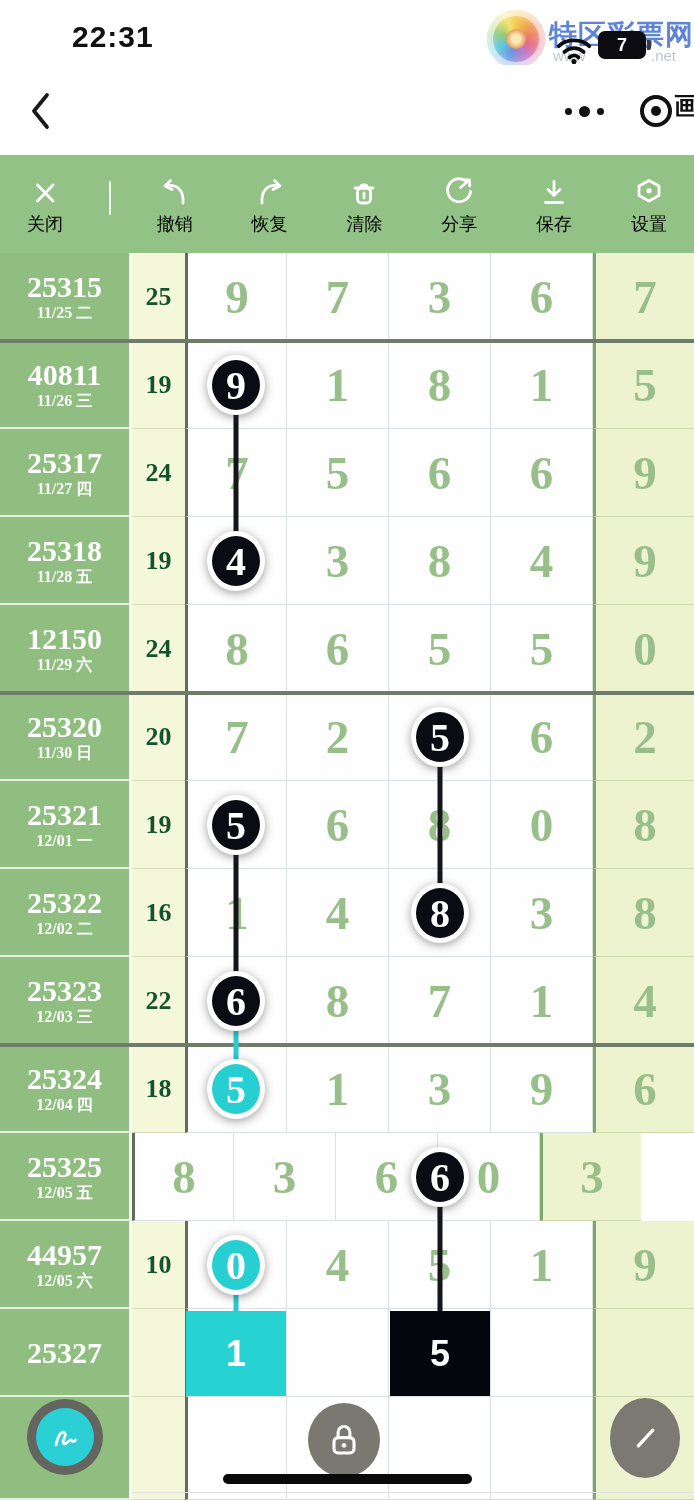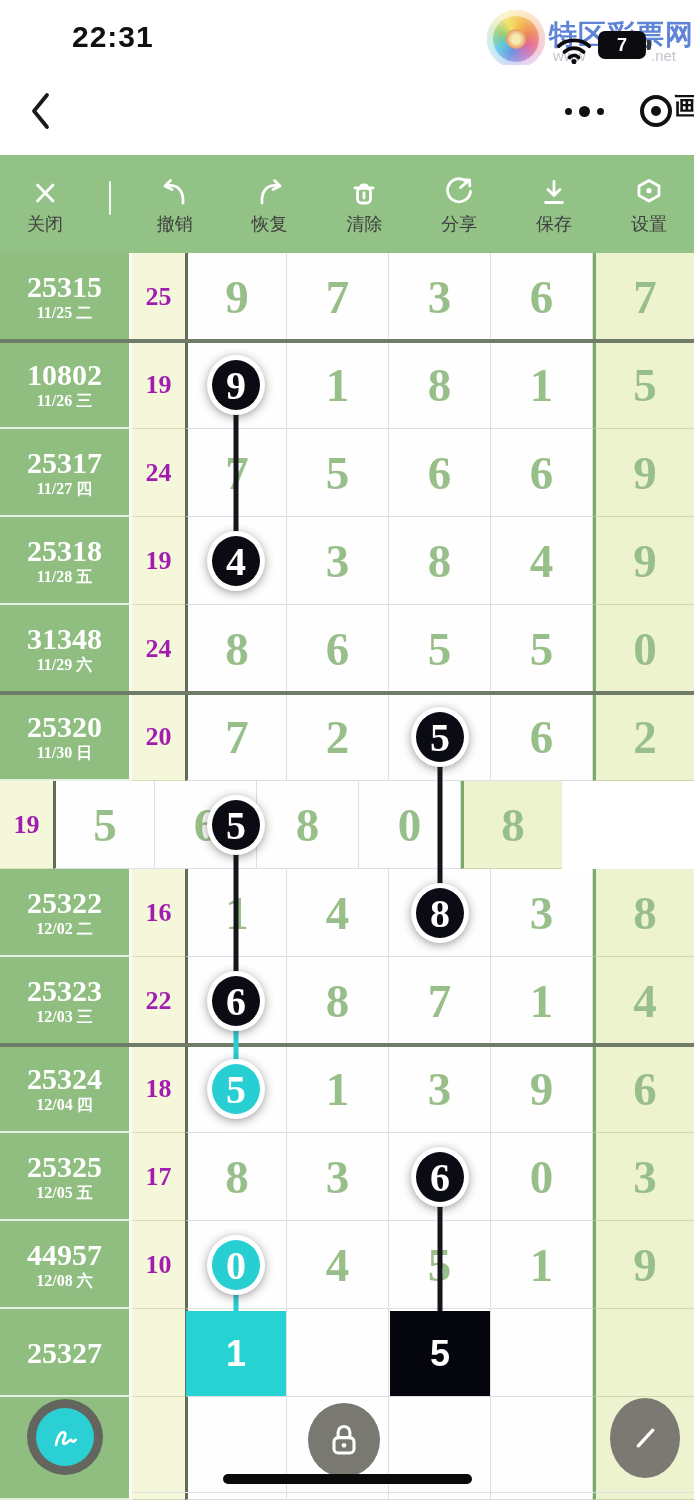--- a/index.html
+++ b/index.html
@@ -32,31 +32,31 @@
   .dots i { display:block; background:#111; border-radius:50%; }
   .dots i:nth-child(1){ width:7px; height:7px; } .dots i:nth-child(2){ width:11px; height:11px; } .dots i:nth-child(3){ width:7px; height:7px; }
   .target { width:32px; height:32px; border:4px solid #111; border-radius:50%; position:relative; }
   .target::after { content:""; position:absolute; left:7px; top:7px; width:10px; height:10px; background:#111; border-radius:50%; }
 
   
   .toolbar { position:absolute; left:0; top:155px; width:694px; height:98px; background:#92c285;
     display:flex; align-items:center; justify-content:space-between; padding:0 14px; }
   .tb-item { display:flex; flex-direction:column; align-items:center; justify-content:center; gap:5px; background:none; border:none; cursor:pointer; min-width:62px; }
   .tb-item svg { display:block; }
-  .tb-label { color:#404040; font-size:18px; line-height:1; }
+  .tb-label { color:#000000; font-size:18px; line-height:1; }
   .tb-divider { width:2px; height:34px; background:rgba(255,255,255,.9); border-radius:1px; transform:translateY(-6px); }
 
   
   .grid { position:absolute; left:0; top:253px; width:694px; }
   .row { display:flex; width:694px; height:88px; }
   .cell { display:flex; align-items:center; justify-content:center; }
   .cell-issue { width:132px; flex-direction:column; background:#8fbe80; border-bottom:2px solid rgba(255,255,255,.75); border-right:3px solid #fbfdf6; }
   .issue-num { color:#fff; font-family:"Liberation Serif", serif; font-weight:700; font-size:30px; line-height:1.1; }
   .issue-date { color:#fff; font-family:"Liberation Serif", serif; font-weight:700; font-size:16px; line-height:1.2; }
-  .cell-sum { width:53px; background:#f5f7da; border-bottom:1px solid #d8dcba; color:#a21caf;
+  .cell-sum { width:53px; background:#f5f7da; border-bottom:1px solid #d8dcba; color:#14532d;
     font-family:"Liberation Serif", serif; font-weight:700; font-size:26px; }
   .cell-d { width:102px; background:#fdfefd; border-right:1px solid #dbe0e3; border-bottom:1px solid #dbe0e3;
     color:#98bf89; font-family:"Liberation Serif", serif; font-weight:700; font-size:47px; }
   .cell-d.first { border-left:3px solid #5e6e58; }
   .cell-last { width:101px; background:#eef3cf; border-left:3px solid #7ca86a; border-bottom:1px solid #ccd9ad;
     color:#98bf89; font-family:"Liberation Serif", serif; font-weight:700; font-size:47px; }
   .group-break { position:absolute; left:0; width:694px; height:4px; background:#6f7c69; z-index:3; }
 
   
   .tline { position:absolute; width:5px; transform:translateX(-50%); z-index:4; border-radius:2px; }
@@ -191,21 +191,21 @@
         </div>
         <div class="cell cell-sum">25</div>
         <div class="cell cell-d first">9</div>
         <div class="cell cell-d">7</div>
         <div class="cell cell-d">3</div>
         <div class="cell cell-d">6</div>
         <div class="cell cell-last">7</div>
       </div>
       <div class="row">
         <div class="cell cell-issue">
-          <div class="issue-num">10802</div>
+          <div class="issue-num">40811</div>
           <div class="issue-date">11/26 三</div>
         </div>
         <div class="cell cell-sum">19</div>
         <div class="cell cell-d first">9</div>
         <div class="cell cell-d">1</div>
         <div class="cell cell-d">8</div>
         <div class="cell cell-d">1</div>
         <div class="cell cell-last">5</div>
       </div>
       <div class="row">
@@ -227,21 +227,21 @@
         </div>
         <div class="cell cell-sum">19</div>
         <div class="cell cell-d first">4</div>
         <div class="cell cell-d">3</div>
         <div class="cell cell-d">8</div>
         <div class="cell cell-d">4</div>
         <div class="cell cell-last">9</div>
       </div>
       <div class="row">
         <div class="cell cell-issue">
-          <div class="issue-num">31348</div>
+          <div class="issue-num">12150</div>
           <div class="issue-date">11/29 六</div>
         </div>
         <div class="cell cell-sum">24</div>
         <div class="cell cell-d first">8</div>
         <div class="cell cell-d">6</div>
         <div class="cell cell-d">5</div>
         <div class="cell cell-d">5</div>
         <div class="cell cell-last">0</div>
       </div>
       <div class="row">
@@ -250,20 +250,24 @@
           <div class="issue-date">11/30 日</div>
         </div>
         <div class="cell cell-sum">20</div>
         <div class="cell cell-d first">7</div>
         <div class="cell cell-d">2</div>
         <div class="cell cell-d">5</div>
         <div class="cell cell-d">6</div>
         <div class="cell cell-last">2</div>
       </div>
       <div class="row">
+        <div class="cell cell-issue">
+          <div class="issue-num">25321</div>
+          <div class="issue-date">12/01 一</div>
+        </div>
         <div class="cell cell-sum">19</div>
         <div class="cell cell-d first">5</div>
         <div class="cell cell-d">6</div>
         <div class="cell cell-d">8</div>
         <div class="cell cell-d">0</div>
         <div class="cell cell-last">8</div>
       </div>
       <div class="row">
         <div class="cell cell-issue">
           <div class="issue-num">25322</div>
@@ -298,31 +302,30 @@
         <div class="cell cell-d">1</div>
         <div class="cell cell-d">3</div>
         <div class="cell cell-d">9</div>
         <div class="cell cell-last">6</div>
       </div>
       <div class="row">
         <div class="cell cell-issue">
           <div class="issue-num">25325</div>
           <div class="issue-date">12/05 五</div>
         </div>
-        <div class="cell cell-sum">17</div>
         <div class="cell cell-d first">8</div>
         <div class="cell cell-d">3</div>
         <div class="cell cell-d">6</div>
         <div class="cell cell-d">0</div>
         <div class="cell cell-last">3</div>
       </div>
       <div class="row">
         <div class="cell cell-issue">
           <div class="issue-num">44957</div>
-          <div class="issue-date">12/08 六</div>
+          <div class="issue-date">12/05 六</div>
         </div>
         <div class="cell cell-sum">10</div>
         <div class="cell cell-d first">0</div>
         <div class="cell cell-d">4</div>
         <div class="cell cell-d">5</div>
         <div class="cell cell-d">1</div>
         <div class="cell cell-last">9</div>
       </div>
       <div class="row">
         <div class="cell cell-issue">

